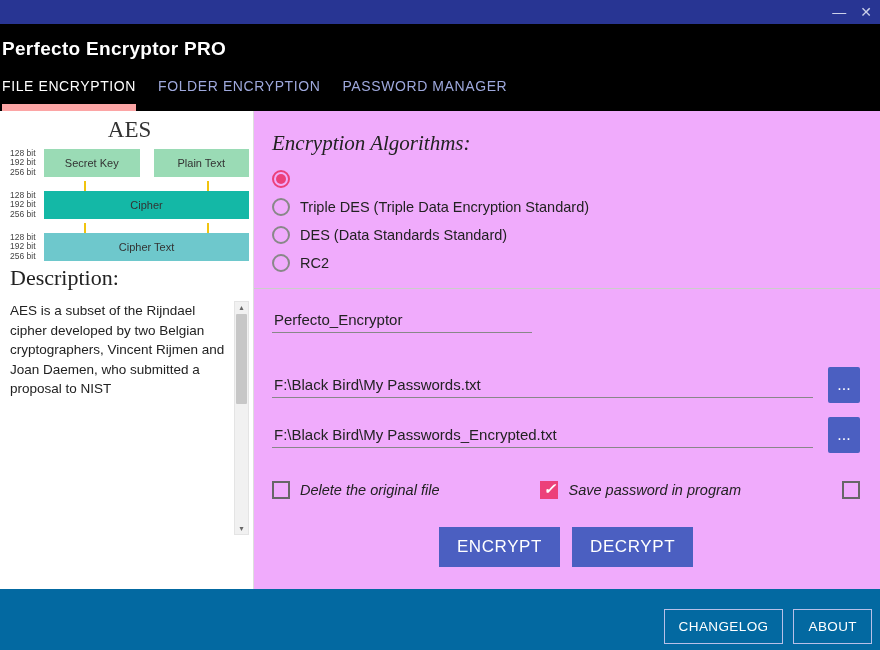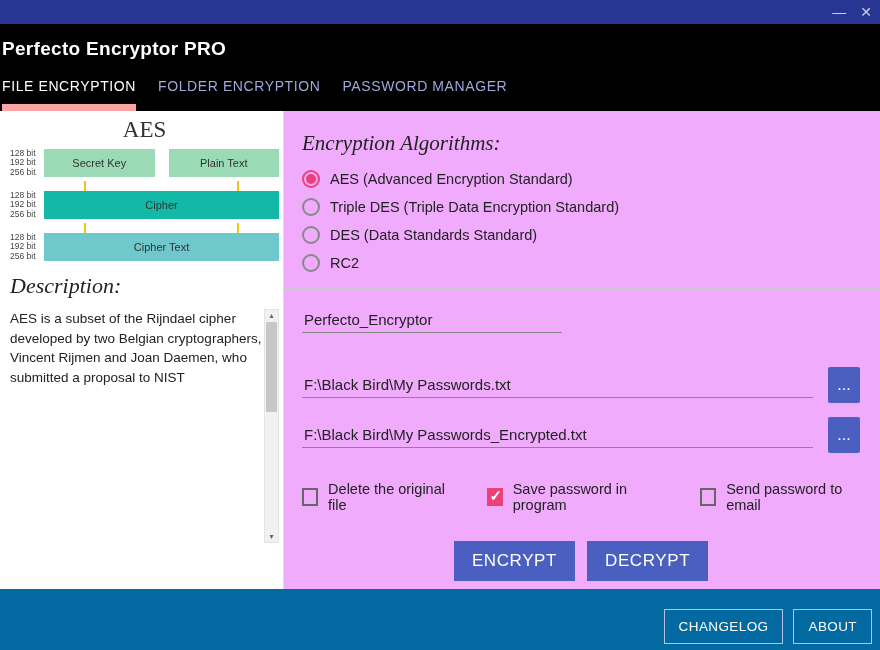--- a/index.html
+++ b/index.html
@@ -5,33 +5,33 @@
   * { margin:0; padding:0; box-sizing:border-box; font-family:"Segoe UI",Arial,sans-serif; }
   body { width:880px; height:650px; background:#fff; overflow:hidden; }
   .titlebar { height:24px; background:#283593; display:flex; justify-content:flex-end; align-items:center; padding-right:8px; gap:14px; }
   .titlebar span { color:#ccd1ea; font-size:14px; cursor:pointer; line-height:1; }
   .header { background:#000000; padding:14px 18px 0 2px; }
   .app-title { color:#fff; font-size:19px; font-weight:600; letter-spacing:0.3px; }
   .tabs { display:flex; gap:22px; margin-top:18px; }
   .tab { color:#9ea8dc; font-size:14px; letter-spacing:0.6px; padding-bottom:10px; cursor:pointer; border-bottom:3px solid transparent; }
   .tab.active { color:#fff; border-bottom:7px solid #fca5a5; }
   .content { display:flex; height:478px; }
-  .left { width:284px; background:#fff; border-right:1px solid #ddd; padding:6px 4px 6px 10px; }
+  .left { width:254px; background:#fff; border-right:1px solid #ddd; padding:6px 4px 6px 10px; }
   .diag-title { text-align:center; font-size:23px; color:#333; font-family:Georgia,serif; margin-bottom:6px;}
   .diagram { position:relative; font-size:9px; color:#555; }
   .diag-row { display:flex; align-items:center; gap:4px; margin-bottom:4px;}
   .bits { width:30px; font-size:8.5px; line-height:1.1; color:#444;}
   .block { flex:1; height:28px; display:flex; align-items:center; justify-content:center; color:#333; font-size:11px;}
   .green { background:#9adbb5; }
   .greenwide { background:#14b8a6; }
   .cyan { background:#6ec8cc; }
   .arrow-row{ height:10px; position:relative; margin-left:34px;}
   .arrow-row::before,.arrow-row::after{content:"";position:absolute;top:0;width:2px;height:10px;background:#f1c40f;}
   .arrow-row::before{left:40px;} .arrow-row::after{right:40px;}
-  .desc-h { font-style:italic; font-size:22px; color:#222; margin-top:12px; font-family:Georgia,serif;}
+  .desc-h { font-size:22px; color:#222; margin-top:4px; font-family:Georgia,serif;}
   .desc-wrap { position:relative; margin-top:10px; height:234px;}
   .desc-body { height:234px; overflow:hidden; font-size:13.5px; color:#222; line-height:1.45; padding-right:14px; font-family:Tahoma,Arial,sans-serif;}
   .desc-body p{ margin-bottom:14px;}
   .scroll { position:absolute; right:0; top:0; width:15px; height:100%; background:#f1f1f1; border:1px solid #e4e4e4;}
   .scroll .thumb{ position:absolute; left:1px; right:1px; top:12px; height:90px; background:#c7c7c7; border-radius:1px;}
   .scroll .arr-up,.scroll .arr-dn{position:absolute;left:0;right:0;text-align:center;font-size:8px;color:#666;}
   .scroll .arr-up{top:1px;} .scroll .arr-dn{bottom:1px;}
   .right { flex:1; padding:20px 20px 16px 18px; background:#f0abfc; }
   .sect-title { font-style:italic; font-size:21px; color:#222; font-family:Georgia,serif; margin-bottom:14px;}
   .radios { display:flex; flex-direction:column; gap:10px; margin-bottom:16px;}
@@ -39,21 +39,21 @@
   .radio-ind { width:18px;height:18px;border-radius:50%; border:2px solid #888; position:relative;}
   .radio.selected .radio-ind{ border-color:#ec407a;}
   .radio.selected .radio-ind::after{content:"";position:absolute;top:2px;left:2px;right:2px;bottom:2px;border-radius:50%;background:#ec407a;}
   .divider{ height:1px;background:#ccc;margin:8px -20px 18px -18px;}
   .field{ border:none;border-bottom:1px solid #888; padding:4px 2px 4px 2px; font-size:15px; color:#222; background:transparent; width:100%;}
   .pw-wrap{ width:260px; margin-bottom:34px;}
   .path-row{ display:flex; align-items:center; gap:15px; margin-bottom:14px;}
   .path-row .field{ flex:1;}
   .browse{ width:32px;height:36px;background:#4b5fc1;color:#fff;display:flex;align-items:center;justify-content:center;font-size:16px;cursor:pointer;border-radius:2px;}
   .checks{ display:flex; gap:38px; justify-content:space-between; margin-top:28px; font-size:14.5px; color:#222;}
-  .check{ display:flex; align-items:center; gap:10px; cursor:pointer;}
+  .check{ display:flex; align-items:center; gap:10px; cursor:pointer;font-style:italic;}
   .cb{ width:18px;height:18px;border:2px solid #666; position:relative;}
   .check.checked .cb{ background:#ec407a; border-color:#ec407a;}
   .check.checked .cb::after{content:"✓";position:absolute;top:-3px;left:1px;color:#fff;font-size:15px;font-weight:bold;}
   .actions{ display:flex; gap:12px; justify-content:center; margin-top:28px;}
   .btn{ background:#4b5fc1; color:#fff; padding:10px 18px; font-size:17px; letter-spacing:0.6px; cursor:pointer; border:none;}
   .footer{ height:74px; background:#0369a1; display:flex; justify-content:flex-end; align-items:center; padding-right:8px; gap:10px;}
   .fbtn{ border:1px solid #b8c0e8; color:#fff; padding:9px 14px; font-size:13.5px; letter-spacing:0.4px; cursor:pointer;}
 </style>
 </head>
 <body>
@@ -110,21 +110,20 @@
         <div class="arr-dn">▾</div>
       </div>
     </div>
   </div>
 
   <div class="right">
     <div class="sect-title">Encryption Algorithms:</div>
     <div class="radios">
       <div class="radio selected">
         <div class="radio-ind"></div>
-        <span>AES (Advanced Encryption Standard)</span>
       </div>
       <div class="radio">
         <div class="radio-ind"></div>
         <span>Triple DES (Triple Data Encryption Standard)</span>
       </div>
       <div class="radio">
         <div class="radio-ind"></div>
         <span>DES (Data Standards Standard)</span>
       </div>
       <div class="radio">
@@ -152,21 +151,20 @@
       <div class="check">
         <div class="cb"></div>
         <span>Delete the original file</span>
       </div>
       <div class="check checked">
         <div class="cb"></div>
         <span>Save password in program</span>
       </div>
       <div class="check">
         <div class="cb"></div>
-        <span>Send password to email</span>
       </div>
     </div>
 
     <div class="actions">
       <button class="btn">ENCRYPT</button>
       <button class="btn">DECRYPT</button>
     </div>
   </div>
 </div>
 

